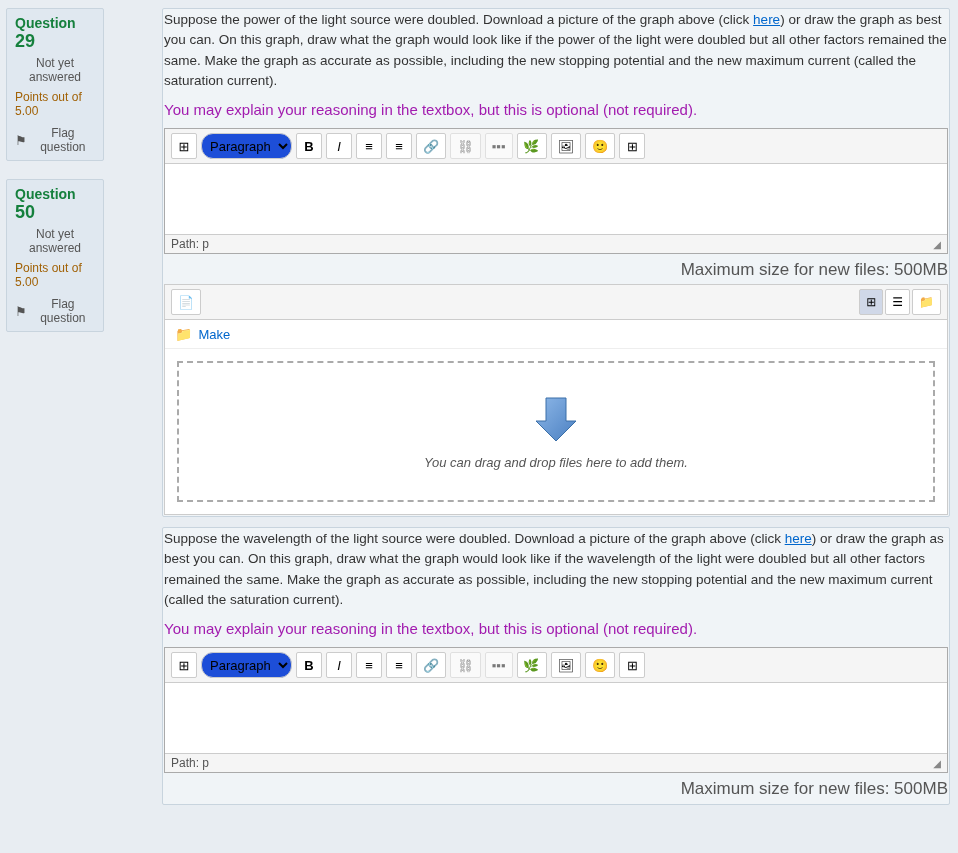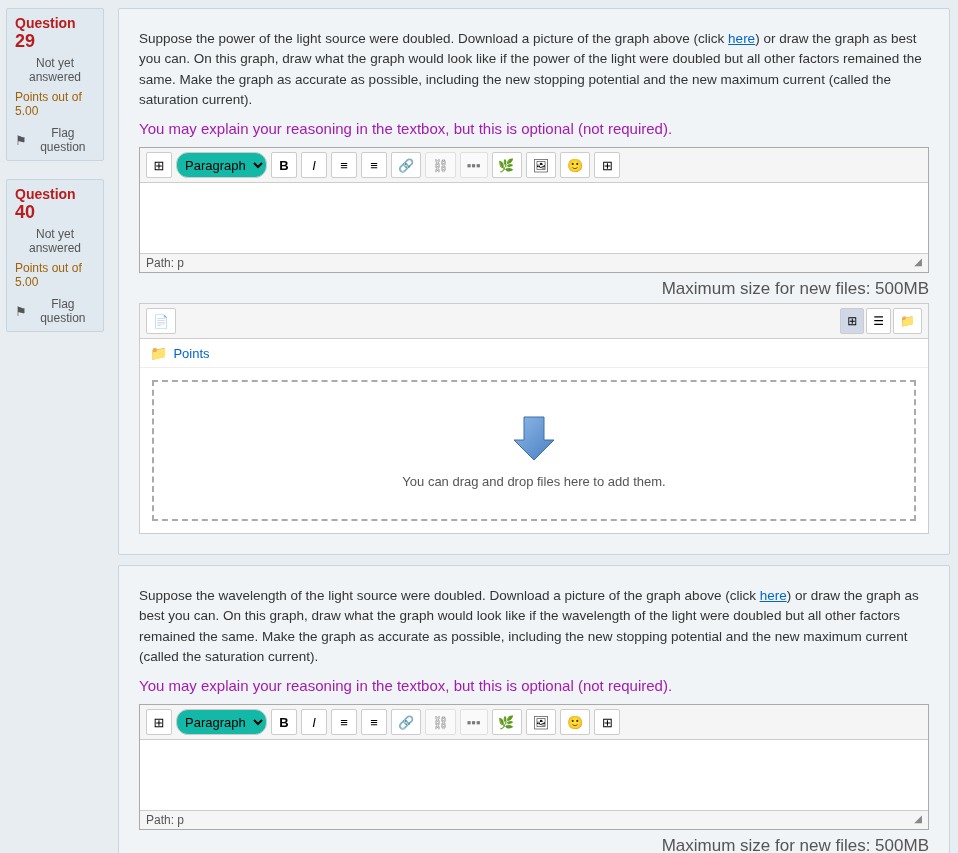--- a/index.html
+++ b/index.html
@@ -25,21 +25,21 @@
       background: #e0e8f0;
       border: 1px solid #c8d4de;
       border-radius: 2px;
       padding: 6px 8px;
       font-size: 13px;
     }
 
     .question-title {
       font-weight: bold;
       font-size: 14px;
-      color: #b91c1c;
+      color: #15803d;
       margin-bottom: 4px;
     }
 
     .question-title span {
       font-weight: bold;
     }
 
     .question-number {
       font-size: 18px;
       font-weight: bold;
@@ -79,21 +79,22 @@
       padding: 8px;
       display: flex;
       flex-direction: column;
       gap: 10px;
     }
 
     .question-card {
       background: #f0f4f7;
       border: 1px solid #c8d4de;
       border-radius: 2px;
-      padding: 20px;
+      padding: 1px;
+      margin-left: 44px;
     }
 
     .question-text {
       color: #333;
       line-height: 1.5;
       margin-bottom: 10px;
       font-size: 13.5px;
     }
 
     .question-text a {
@@ -130,21 +131,21 @@
       cursor: pointer;
       font-size: 13px;
       height: 26px;
       display: flex;
       align-items: center;
       justify-content: center;
       min-width: 26px;
     }
 
     .toolbar-select {
-      background: #14b8a6;
+      background: #1d4ed8;
       border: 1px solid #ccc;
       border-radius: 12px;
       padding: 2px 4px;
       font-size: 13px;
       height: 26px;
       cursor: pointer;
     }
 
     .editor-body {
       min-height: 70px;
@@ -152,20 +153,21 @@
       font-size: 13px;
       color: #333;
       outline: none;
     }
 
     .editor-footer {
       background: #f5f5f5;
       border-top: 1px solid #ccc;
       padding: 2px 6px;
       display: flex;
+      align-items: center;
       justify-content: space-between;
     }
 
     .path-text {
       font-size: 12px;
       color: #555;
     }
 
     .resize-handle {
       color: #888;
@@ -225,20 +227,21 @@
     .drop-zone {
       border: 2px dashed #aaa;
       margin: 12px;
       padding: 30px;
       display: flex;
       flex-direction: column;
       align-items: center;
       justify-content: center;
       gap: 12px;
       background: white;
+      font-style: italic;
     }
 
     .drop-arrow {
       width: 50px;
       height: 50px;
     }
 
     .drop-text {
       font-size: 13px;
       color: #555;
@@ -275,21 +278,21 @@
     <div class="points">Points out of 5.00</div>
     <button class="flag-btn">
       <span class="flag-icon">⚑</span>
       <span>Flag question</span>
     </button>
   </div>
 
   <div class="question-block" style="margin-top: 8px;">
     <div class="question-title">
       <span>Question</span>
-      <span class="question-number">40</span>
+      <span class="question-number">50</span>
     </div>
     <div class="not-answered">Not yet answered</div>
     <div class="points">Points out of 5.00</div>
     <button class="flag-btn">
       <span class="flag-icon">⚑</span>
       <span>Flag question</span>
     </button>
   </div>
 </div>
 
@@ -333,21 +336,21 @@
           <button class="toolbar-btn">📄</button>
         </div>
         <div class="file-toolbar-right">
           <button class="view-btn active">⊞</button>
           <button class="view-btn">☰</button>
           <button class="view-btn">📁</button>
         </div>
       </div>
       <div class="file-nav">
         <span class="file-nav-icon">📁</span>
-        <span class="file-nav-label">Points</span>
+        <span class="file-nav-label">Make</span>
       </div>
       <div class="drop-zone">
         <svg class="drop-arrow" viewBox="0 0 50 50" xmlns="http://www.w3.org/2000/svg">
           <defs>
             <linearGradient id="arrowGrad1" x1="0" y1="0" x2="1" y2="1">
               <stop offset="0%" stop-color="#8eb8e8"></stop>
               <stop offset="100%" stop-color="#4a7fc1"></stop>
             </linearGradient>
           </defs>
           <polygon points="15,5 35,5 35,28 45,28 25,48 5,28 15,28" fill="url(#arrowGrad1)" stroke="#3a6fa8" stroke-width="1"></polygon>

